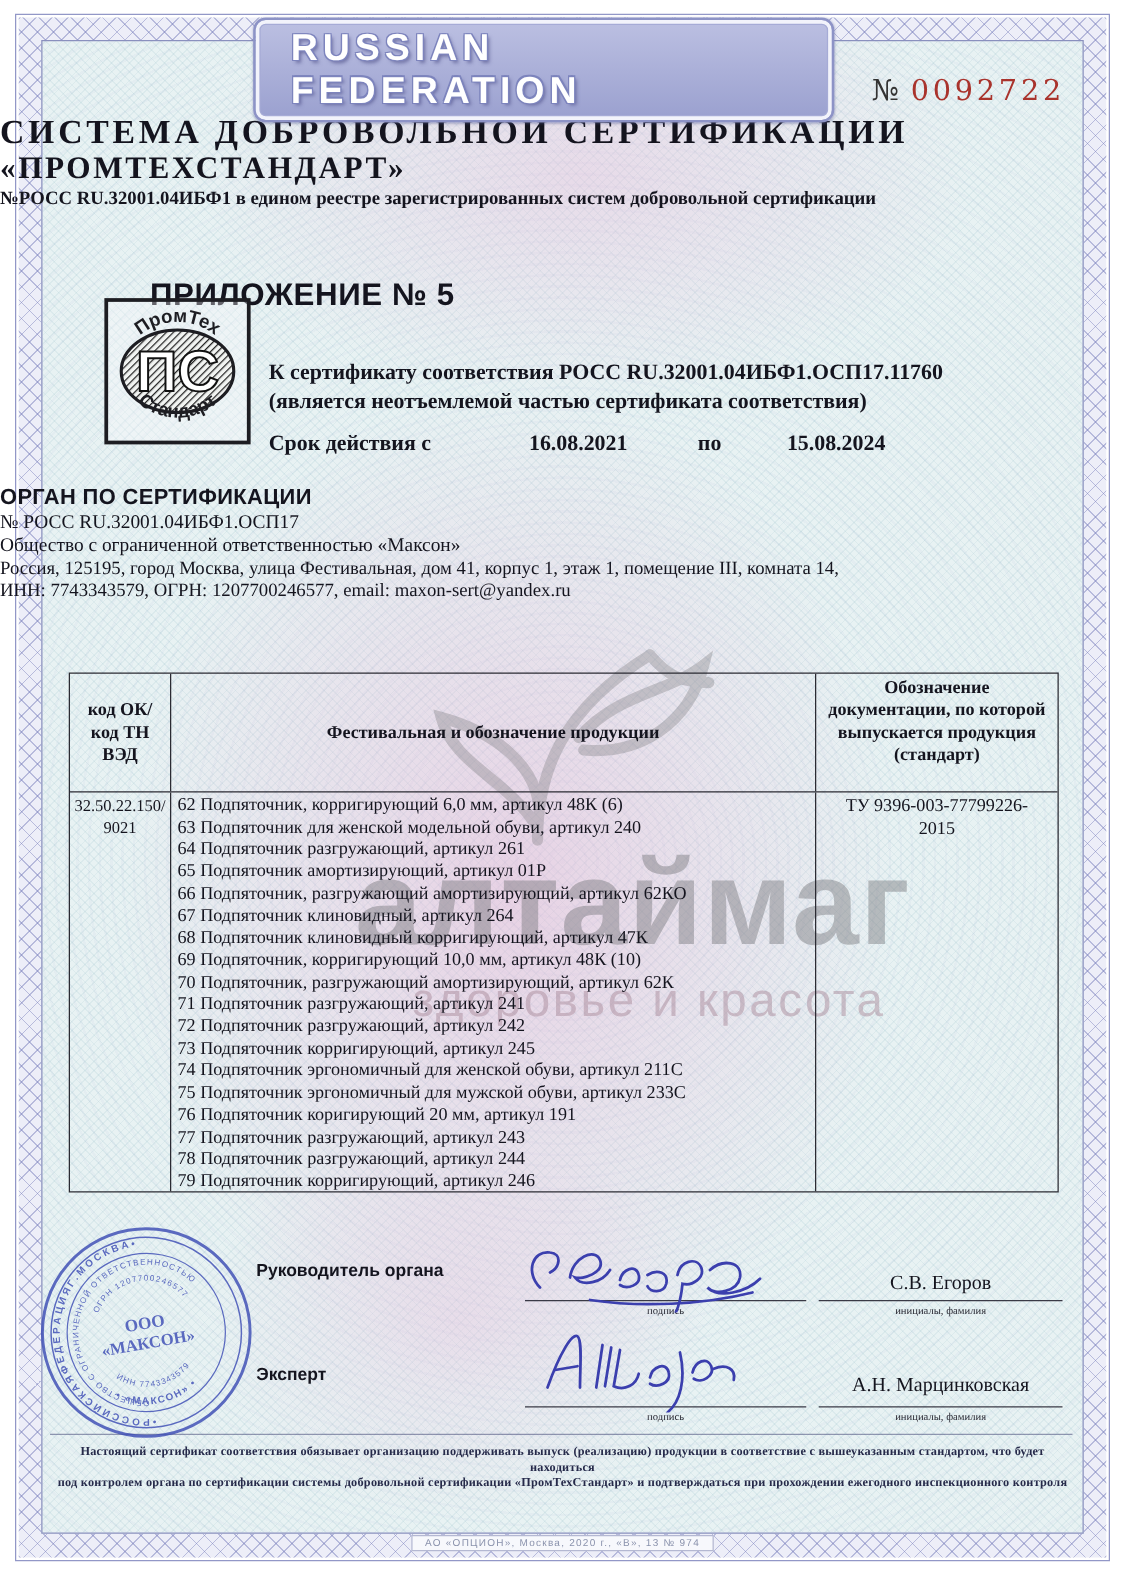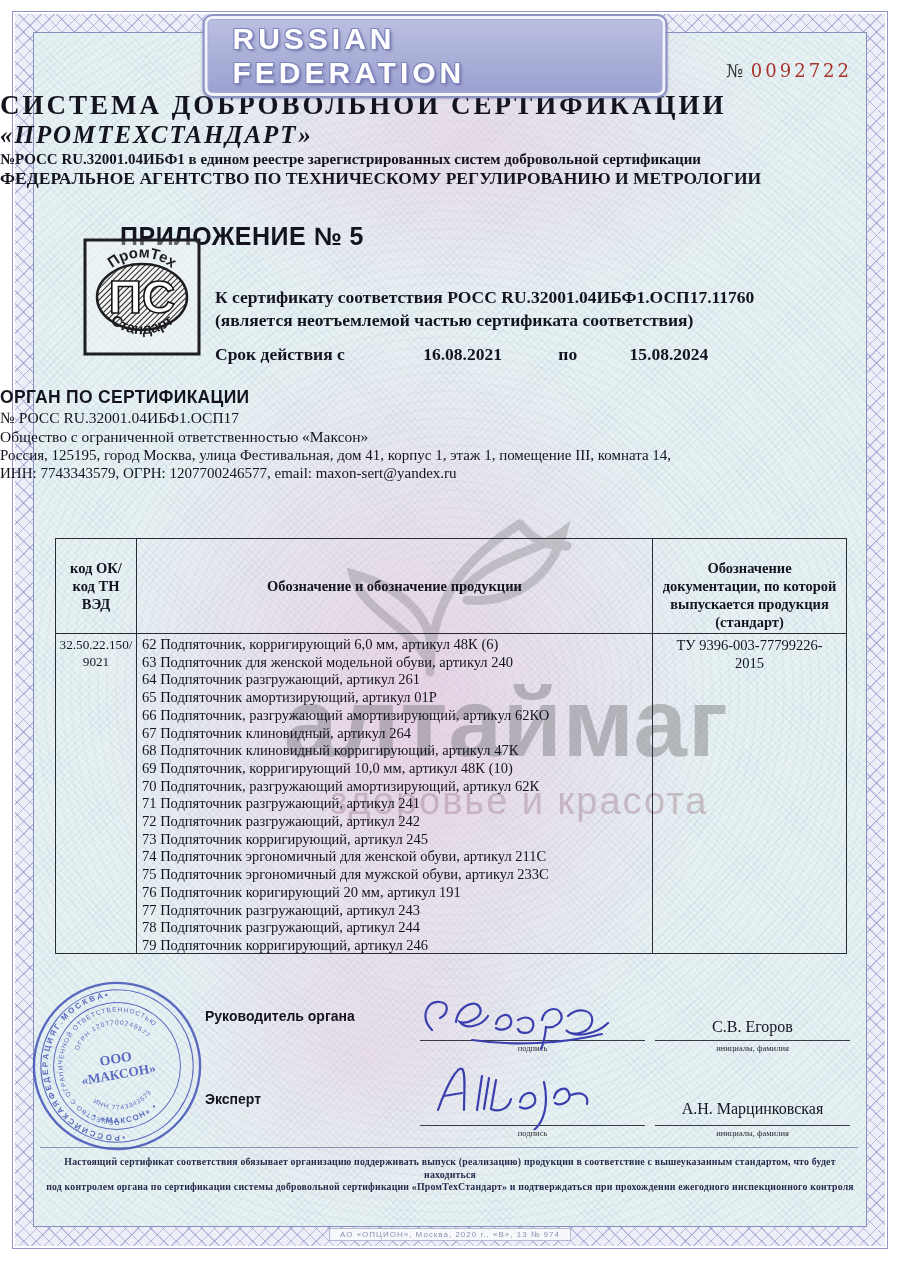--- a/index.html
+++ b/index.html
@@ -25,25 +25,25 @@
   
   .ru-badge{position:absolute;top:14px;left:435px;transform:translateX(-50%);
             padding:6px 28px;border-radius:10px;z-index:5;
             background:linear-gradient(#bcc0e2,#9aa0cf);
             border:2px solid #8d93c6;
             box-shadow:inset 0 0 0 3px #f2f3fb, inset 0 0 0 4px #a6abd6, 0 1px 2px rgba(80,85,140,.4);}
   .ru-badge span{font-family:"Liberation Sans",sans-serif;font-weight:bold;font-size:30px;
             letter-spacing:4px;color:#fff;
             text-shadow:1px 1px 0 #7d84bd,-1px -1px 0 #7d84bd,1px -1px 0 #7d84bd,-1px 1px 0 #7d84bd,2px 2px 3px rgba(60,60,120,.55);}
   .cert-no{position:absolute;top:60px;right:48px;font-family:"DejaVu Serif",serif;
-           font-size:18px;letter-spacing:1px;color:#333;}
+           font-size:23px;letter-spacing:1px;color:#333;}
   .cert-no b{color:#a9332c;font-weight:normal;letter-spacing:3px;}
   .t-center{position:absolute;left:0;right:0;text-align:left;}
   .title1{top:90px;font-size:27px;font-weight:bold;letter-spacing:3px;}
-  .title2{top:121px;font-size:25px;font-weight:bold;letter-spacing:2px;font-style:italic;}
+  .title2{top:121px;font-size:25px;font-weight:bold;letter-spacing:2px;}
   .registry{top:151px;font-size:15px;font-weight:bold;}
   .agency{top:168px;font-size:17.5px;font-weight:bold;}
   .appendix{top:222px;left:120px;font-family:"Liberation Sans",sans-serif;
             font-size:25px;font-weight:bold;letter-spacing:.5px;}
   
   .logo{position:absolute;left:82px;top:237px;}
   
   .cert-ref{position:absolute;left:215px;top:286px;font-size:17.5px;font-weight:600;line-height:23px;}
   .validity{position:absolute;left:215px;top:344px;font-size:17.5px;font-weight:bold;}
   .validity span{display:inline-block;}
@@ -56,21 +56,21 @@
   .perechen{top:501px;font-size:16px;font-weight:bold;}
   
   .ptable{position:absolute;left:55px;top:538px;width:790px;height:414px;
           border:1.6px solid #2b2b33;display:flex;flex-direction:column;z-index:2;}
   .trow{display:flex;flex:1 1 auto;min-height:0;}
   .thead{height:94px;flex:0 0 94px;border-bottom:1.5px solid #2b2b33;}
   .c1{width:80px;flex:0 0 80px;border-right:1.5px solid #2b2b33;display:flex;
       align-items:center;justify-content:center;text-align:center;}
   .c2{flex:1 1 auto;display:flex;align-items:center;justify-content:center;text-align:center;}
   .c3{width:193px;flex:0 0 193px;border-left:1.5px solid #2b2b33;display:flex;
-      align-items:flex-end;justify-content:center;text-align:center;}
+      align-items:flex-start;justify-content:center;text-align:center;}
   .thead .hdr{font-weight:bold;font-size:14.5px;line-height:18px;padding:2px 6px;}
   .tbody .c1,.tbody .c3{align-items:flex-start;padding-top:2px;}
   .tbody .c1 div{font-size:13.2px;line-height:17px;white-space:nowrap;}
   .tbody .c3 div{font-size:14.5px;line-height:18px;}
   .plist{flex:1 1 auto;padding:2px 0 0 5px;}
   .product-line{font-size:14.5px;line-height:17.7px;white-space:nowrap;}
   
   .wm-brand{position:absolute;left:284px;top:668px;font-family:Liberation Sans, sans-serif;
             font-weight:bold;font-size:96px;letter-spacing:1px;color:rgba(120,120,124,.45);z-index:1;}
   .wm-tag{position:absolute;left:330px;top:780px;font-family:"Liberation Sans",sans-serif;
@@ -105,21 +105,20 @@
   <div class="ru-badge">
     <span>RUSSIAN FEDERATION</span>
   </div>
   <div class="cert-no">
     <span>№</span>
     <b>0092722</b>
   </div>
   <div class="t-center title1">СИСТЕМА ДОБРОВОЛЬНОЙ СЕРТИФИКАЦИИ</div>
   <div class="t-center title2">«ПРОМТЕХСТАНДАРТ»</div>
   <div class="t-center registry">№РОСС RU.32001.04ИБФ1 в едином реестре зарегистрированных систем добровольной сертификации</div>
-  <div class="t-center agency">ФЕДЕРАЛЬНОЕ АГЕНТСТВО ПО ТЕХНИЧЕСКОМУ РЕГУЛИРОВАНИЮ И МЕТРОЛОГИИ</div>
   <div class="t-center appendix">ПРИЛОЖЕНИЕ № 5</div>
 
   <div class="logo">
     <svg width="120" height="120" viewBox="0 0 120 120">
       <defs>
         <pattern id="hatch" width="4" height="4" patternUnits="userSpaceOnUse" patternTransform="rotate(45)">
           <rect width="4" height="4" fill="#f2f4f2"></rect>
           <line x1="0" y1="0" x2="0" y2="4" stroke="#222" stroke-width="2"></line>
         </pattern>
         <path id="arcTop" d="M 15,54 A 47,47 0 0 1 105,54"></path>
@@ -165,21 +164,21 @@
   </svg>
   <div class="wm-brand">алтаймаг</div>
   <div class="wm-tag">здоровье и красота</div>
 
   <div class="ptable">
     <div class="trow thead">
       <div class="c1">
           <div class="hdr">код ОК/код ТН ВЭД</div>
         </div>
       <div class="c2">
-          <div class="hdr" style="max-width:330px">Обозначение и обозначение продукции</div>
+          <div class="hdr" style="max-width:330px">Фестивальная и обозначение продукции</div>
         </div>
       <div class="c3">
           <div class="hdr">Обозначение документации, по которой выпускается продукция (стандарт)</div>
         </div>
     </div>
     <div class="trow tbody">
       <div class="c1">
         <div>
           <div>32.50.22.150/</div>
           <div>9021</div>

